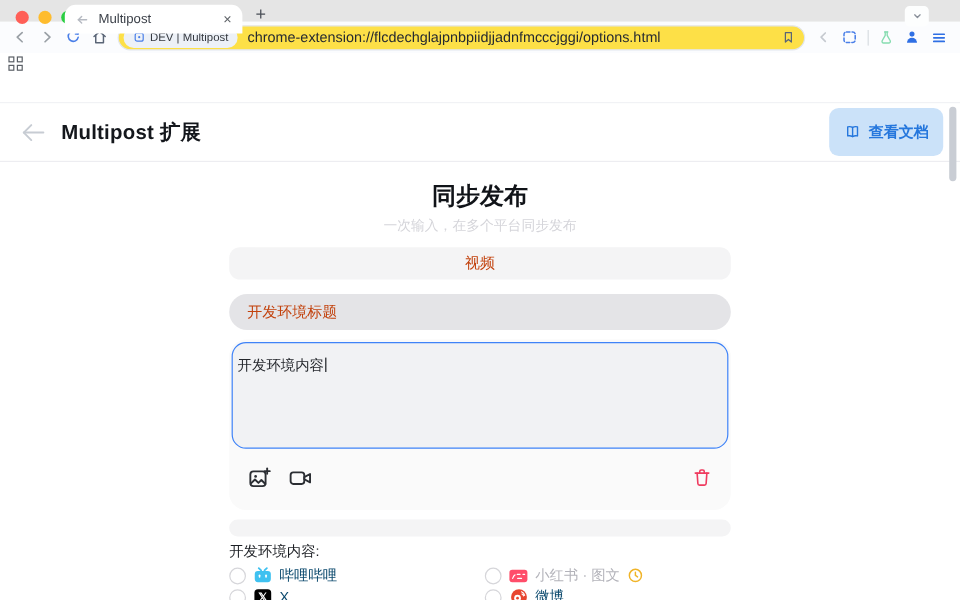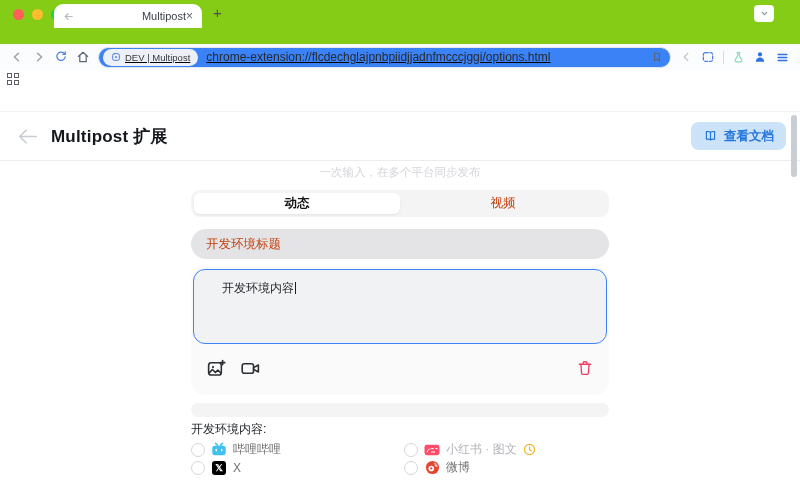--- a/index.html
+++ b/index.html
@@ -1,77 +1,77 @@
 <!DOCTYPE html>
 <html><head>
 <meta charset="utf-8">
 <style>
   * { margin:0; padding:0; box-sizing:border-box; }
   html,body { width:800px; height:500px; overflow:hidden; }
   body { font-family:"Liberation Sans", sans-serif; background:#fff; }
   .window { width:800px; height:500px; overflow:hidden; position:relative; background:#fff; }
 
   
-  .tabstrip { height:44px; background:#84cc16; position:relative;text-align:right; }
+  .tabstrip { height:18px; background:#e5e5e5; position:relative; }
   .traffic { position:absolute; top:9px; left:13px; display:flex; gap:8px; }
   .light { width:11px; height:11px; border-radius:50%; }
   .light.red { background:#ff5f57; } .light.yellow { background:#febc2e; } .light.green { background:#2ace42; }
   .tab { position:absolute; left:54px; top:4px; width:148px; height:24px; background:#fff; border-radius:9px 9px 0 0; display:flex; align-items:center; padding:0 9px; }
   .tab-favicon { color:#b6bac2; display:flex; }
   .tab-title { font-size:11px; color:#3a3f47; margin-left:8px; flex:1; }
   .tab-close { color:#5f6368; font-size:12px; line-height:1; cursor:default; }
   .newtab-btn { position:absolute; left:213px; top:4px; font-size:15px; color:#4a4f57; }
   .strip-chevron { position:absolute; right:26px; top:5px; width:20px; height:17px; background:#fdfefe; border-radius:4px; display:flex; align-items:center; justify-content:center; color:#8a909a; }
 
   
   .toolbar { height:26px; background:#fbfcfe; display:flex; align-items:center; padding:0 10px; gap:8px; }
   .tb-icon { display:flex; align-items:center; }
   .c-gray { color:#9aa0a6; } .c-blue { color:#4a7fe8; } .c-dark { color:#5a6576; }
   .c-faint { color:#c6cad0; } .c-green { color:#86dcb0; } .c-vivid { color:#2f6fe4; }
-  .urlbar { flex:1; height:21px; background:#3b82f6; border:1px solid #e2e6ed; border-radius:11px; display:flex; align-items:center; padding:0 7px 0 4px; gap:8px; min-width:0;text-decoration:underline; }
+  .urlbar { flex:1; height:21px; background:#fde047; border:1px solid #e2e6ed; border-radius:11px; display:flex; align-items:center; padding:0 7px 0 4px; gap:8px; min-width:0; }
   .url-badge { display:flex; align-items:center; gap:4px; background:#edf1f7; border-radius:9px; padding:0 8px; height:17px; font-size:9.5px; color:#35393f; white-space:nowrap; }
   .url-text { font-size:12px; color:#262a30; white-space:nowrap; overflow:hidden; flex:1; }
   .tb-sep { width:1px; height:13px; background:#d8dce2; }
 
   
   .bookmarks-bar { height:17px; background:#fff; display:flex; align-items:center; padding:0 7px; }
   .apps-grid { display:grid; grid-template-columns:5px 5px; grid-gap:2px; }
   .apps-grid span { width:5px; height:5px; border:1.4px solid #5a5f66; }
 
   
   .page-viewport { height:429px; position:relative; background:#fff;margin-top:24px; }
   .app-header { height:50px; border-top:1px solid #f1f2f5; border-bottom:1px solid #ededf1; display:flex; align-items:center; padding:0 14px; background:#fff; }
   .back-logo { color:#c7ccd3; display:flex; }
   .app-title { font-size:17px; font-weight:bold; color:#14171c; margin-left:10px; letter-spacing:.2px; }
-  .docs-btn { margin-left:auto; height:28px; background:#cbe2f9; color:#2577dd; border:none; border-radius:8px; display:flex; align-items:center; gap:6px; padding:0 12px; font-size:12.5px; font-weight:bold; font-family:inherit; }
+  .docs-btn { margin-left:auto; height:40px; background:#cbe2f9; color:#2577dd; border:none; border-radius:8px; display:flex; align-items:center; gap:6px; padding:0 12px; font-size:12.5px; font-weight:bold; font-family:inherit; }
   .scroll-thumb { position:absolute; right:3px; top:4px; width:6px; height:62px; background:#c9cdd4; border-radius:3px; }
 
   .content { width:418px; margin:0 auto; }
   .page-heading { margin-top:15px; text-align:center; font-size:20px; font-weight:bold; color:#101318; }
   .subheading { text-align:center; font-size:11.5px; color:#d5d5da; margin-top:4px; }
   .seg-tabs { margin-top:10px; background:#f4f4f5; border-radius:9px; padding:3px; display:flex; height:27px; }
   .seg-tab { flex:1; display:flex; align-items:center; justify-content:center; font-size:12.5px; color:#c2410c; border-radius:6px; }
   .seg-tab.active { background:#fff; color:#18181b; font-weight:bold; box-shadow:0 1px 2px rgba(0,0,0,.08); }
   .title-input { margin-top:12px; height:30px; background:#e4e4e7; border-radius:15px; display:flex; align-items:center; padding:0 15px; font-size:12.5px; color:#c2410c; }
   .editor-card { margin-top:8px; background:#fafafa; border-radius:14px; padding:2px 2px 12px; }
-  .content-box { border:1.5px solid #3f83f8; border-radius:12px; background:#f1f2f4; height:75px; padding:10px 28px; font-size:12px; color:#24272c; }
+  .content-box { border:1.5px solid #3f83f8; border-radius:12px; background:#f1f2f4; height:89px; padding:10px 4px; font-size:12px; color:#24272c; }
   .cursor { display:inline-block; width:1px; height:12px; background:#1a1d22; vertical-align:-2px; margin-left:1px; }
   .media-row { display:flex; align-items:center; gap:12px; margin-top:9px; padding:0 13px; height:30px; }
   .ic-dark { color:#2b2e33; display:flex; } .ic-danger { color:#ef3b5f; display:flex; margin-left:auto; }
   .section-bar { margin-top:8px; height:14px; background:#f4f4f5; border-radius:7px; }
   .auto-row { margin-top:6px; display:flex; align-items:center; gap:8px; }
   .small-label { font-size:12px; color:#1c1f24; }
   .toggle { width:38px; height:20px; background:#dadade; border-radius:10px; position:relative; }
   .toggle-knob { position:absolute; left:2px; top:2px; width:16px; height:16px; background:#fff; border-radius:50%; box-shadow:0 1px 2px rgba(0,0,0,.15); }
   .platforms-label { margin-top:4px; }
   .platform-grid { margin-top:4px; display:grid; grid-template-columns:213px 1fr; row-gap:3px; }
   .platform-item { display:flex; align-items:center; gap:6px; height:15px; }
   .checkbox { width:14px; height:14px; border:1.5px solid #d6d6da; border-radius:50%; background:#fff; flex:none; }
   .p-icon { width:16px; height:16px; flex:none; display:flex; align-items:center; justify-content:center; }
-  .p-name { font-size:12px; color:#737373; white-space:nowrap; }
+  .p-name { font-size:12px; color:#0c4a6e; white-space:nowrap; }
   .platform-item.muted .p-name { color:#b3b3ba; }
   .x-badge { width:14px; height:14px; border-radius:3px; background:#000; color:#fff; font-size:9.5px; font-weight:bold; display:flex; align-items:center; justify-content:center; }
   svg { display:block; }
 </style>
 </head>
 <body>
 
 <div class="window">
 
   <div class="tabstrip">
@@ -194,24 +194,24 @@
               <path d="M12 5.5v13"></path>
             </svg>
         </span>
         <span>查看文档</span>
       </button>
     </div>
 
     <span class="scroll-thumb"></span>
 
     <div class="content">
+      <div class="page-heading">同步发布</div>
       <div class="subheading">一次输入，在多个平台同步发布</div>
 
       <div class="seg-tabs">
-        <div class="seg-tab active">动态</div>
         <div class="seg-tab">视频</div>
       </div>
 
       <div class="title-input">开发环境标题</div>
 
       <div class="editor-card">
         <div class="content-box">
           <span>开发环境内容</span><span class="cursor"></span>
         </div>
         <div class="media-row">

